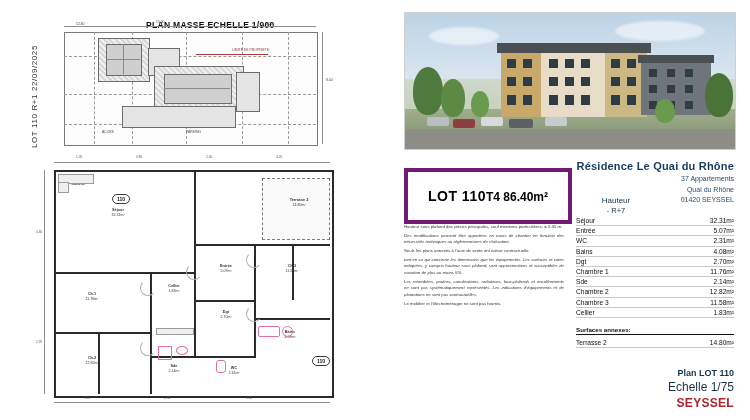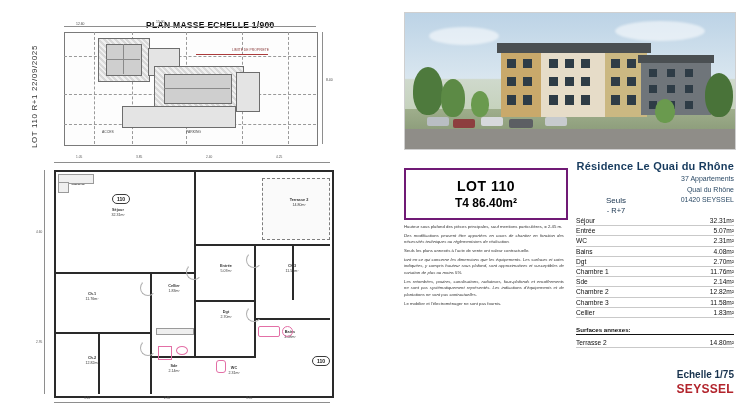--- a/index.html
+++ b/index.html
@@ -96,21 +96,21 @@
   .resid .t2{font-size:7px;color:#2b4a66;margin-top:2px;line-height:1.5;}
 
   .niveau{
     position:absolute;left:556px;top:196px;width:120px;text-align:center;
     font-size:8px;color:#17324d;
   }
   .niveau .n2{font-size:7.5px;margin-top:1px;}
 
   .lotbox{
     position:absolute;left:404px;top:168px;width:160px;height:48px;
-    border:2px solid #701a75;display:flex;flex-direction:column;
+    border:4px solid #701a75;display:flex;
     align-items:center;justify-content:center;
   }
   .lotbox .l1{font-size:14px;font-weight:bold;letter-spacing:.5px;}
   .lotbox .l2{font-size:12px;font-weight:bold;margin-top:2px;}
 
   .legal{
     position:absolute;left:404px;top:224px;width:160px;
     font-size:4.3px;line-height:1.55;color:#333;text-align:justify;
   }
   .legal p{margin:0 0 2px 0;}
@@ -132,21 +132,21 @@
   }
   .annex{
     position:absolute;left:576px;top:338px;width:158px;font-size:6.6px;color:#111;
   }
   .annex .row{display:flex;justify-content:space-between;border-bottom:1px solid #c9c9c9;padding:1.1px 0;}
 
   .footer{
     position:absolute;left:576px;top:368px;width:158px;text-align:right;color:#17324d;
   }
   .footer .f1{font-size:9px;font-weight:bold;line-height:1.25;}
-  .footer .f2{font-size:10px;font-weight:bold;margin-top:1px;}
+  .footer .f2{font-size:12px;font-weight:normal;margin-top:1px;}
   .footer .f3{font-size:12px;font-weight:bold;color:#b2242c;margin-top:2px;letter-spacing:.3px;}
 </style>
 </head>
 <body>
 
 <div class="sheet">
 
   <div class="vlabel">LOT 110 R+1  22/09/2025</div>
 
   <div class="masse">
@@ -356,21 +356,21 @@
   <div class="resid">
     <div class="t1">Résidence Le Quai du Rhône</div>
     <div class="t2">
       <div>37 Appartements</div>
       <div>Quai du Rhône</div>
       <div>01420 SEYSSEL</div>
     </div>
   </div>
 
   <div class="niveau">
-    <div class="n1">Seuls</div>
+    <div class="n1">Hauteur</div>
     <div class="n2">- R+7</div>
   </div>
 
   <div class="lotbox">
     <div class="l1">LOT 110</div>
     <div class="l2">T4 86.40m²</div>
   </div>
 
   <div class="legal">
     <p>Hauteur sous plafond des pièces principales, sauf mentions particulières, = 2.45 m.</p>
@@ -426,17 +426,18 @@
 
   <div class="annex-title">Surfaces annexes:</div>
   <div class="annex">
     <div class="row">
       <span>Terrasse 2</span>
       <span>14.80m²</span>
     </div>
   </div>
 
   <div class="footer">
+    <div class="f1">Plan LOT 110</div>
     <div class="f2">Echelle 1/75</div>
     <div class="f3">SEYSSEL</div>
   </div>
 
 </div>
 
 </body></html>

